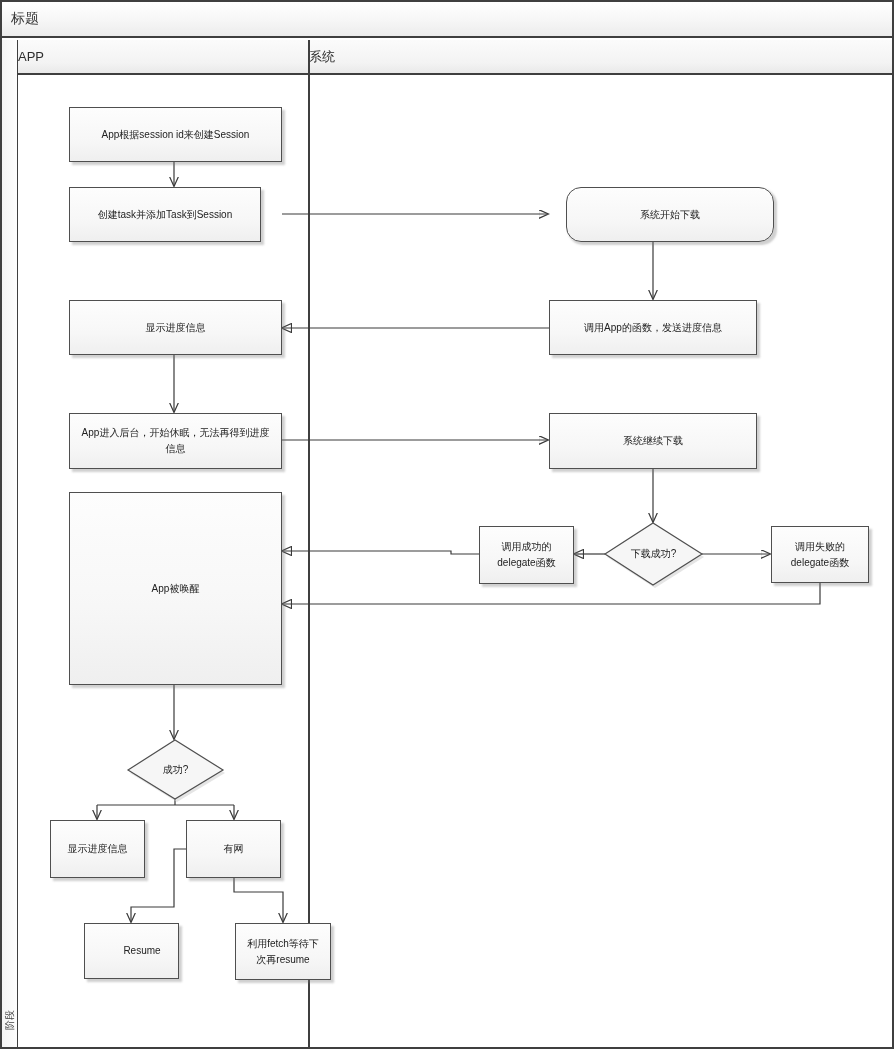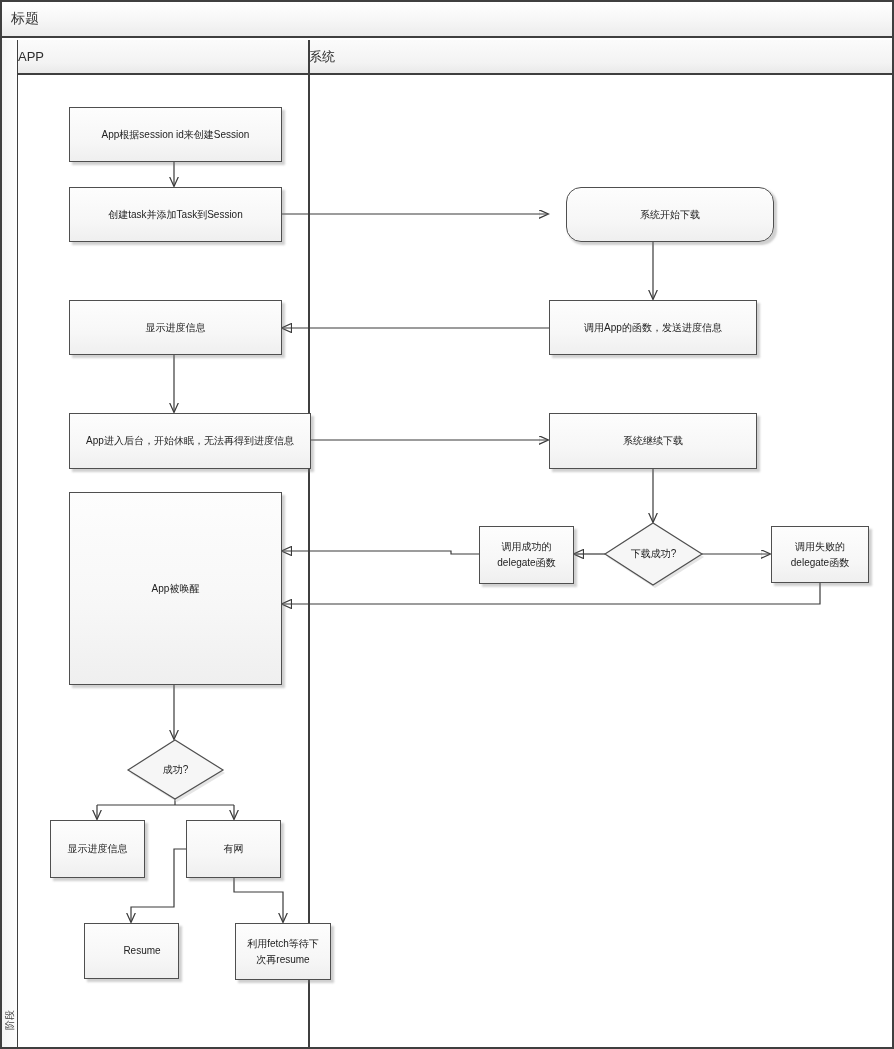--- a/index.html
+++ b/index.html
@@ -111,23 +111,23 @@
     <polygon class="dshadow" points="605,555 653,524 702,555 653,586"></polygon>
     <polygon class="diamond" points="603,552 651,521 700,552 651,583"></polygon>
     <polygon class="dshadow" points="128,771 175,741 223,771 175,800"></polygon>
     <polygon class="diamond" points="126,768 173,738 221,768 173,797"></polygon>
   </svg>
 
   <div class="dlabel" style="left:603px;top:540px;width:97px;height:24px;">下载成功?</div>
   <div class="dlabel" style="left:126px;top:756px;width:95px;height:24px;">成功?</div>
 
   <div class="node" style="left:67px;top:105px;width:213px;height:55px;">App根据session id来创建Session</div>
-  <div class="node" style="left:67px;top:185px;width:213px;height:55px;">创建task并添加Task到Session</div>
+  <div class="node" style="left:67px;top:185px;width:192px;height:55px;">创建task并添加Task到Session</div>
   <div class="node" style="left:67px;top:298px;width:213px;height:55px;">显示进度信息</div>
-  <div class="node" style="left:67px;top:411px;width:242px;height:56px;">App进入后台，开始休眠，无法再得到进度信息</div>
+  <div class="node" style="left:67px;top:411px;width:213px;height:56px;">App进入后台，开始休眠，无法再得到进度信息</div>
   <div class="node" style="left:67px;top:490px;width:213px;height:193px;">App被唤醒</div>
   <div class="node" style="left:48px;top:818px;width:95px;height:58px;">显示进度信息</div>
   <div class="node" style="left:184px;top:818px;width:95px;height:58px;text-align:center;">有网</div>
   <div class="node" style="left:82px;top:921px;width:95px;height:56px;padding-left:28px;">Resume</div>
   <div class="node" style="left:233px;top:921px;width:96px;height:57px;">利用fetch等待下次再resume</div>
 
   <div class="node" style="left:564px;top:185px;width:208px;height:55px;border-radius:15px;">系统开始下载</div>
   <div class="node" style="left:547px;top:298px;width:208px;height:55px;">调用App的函数，发送进度信息</div>
   <div class="node" style="left:547px;top:411px;width:208px;height:56px;">系统继续下载</div>
   <div class="node" style="left:477px;top:524px;width:95px;height:58px;">调用成功的delegate函数</div>

